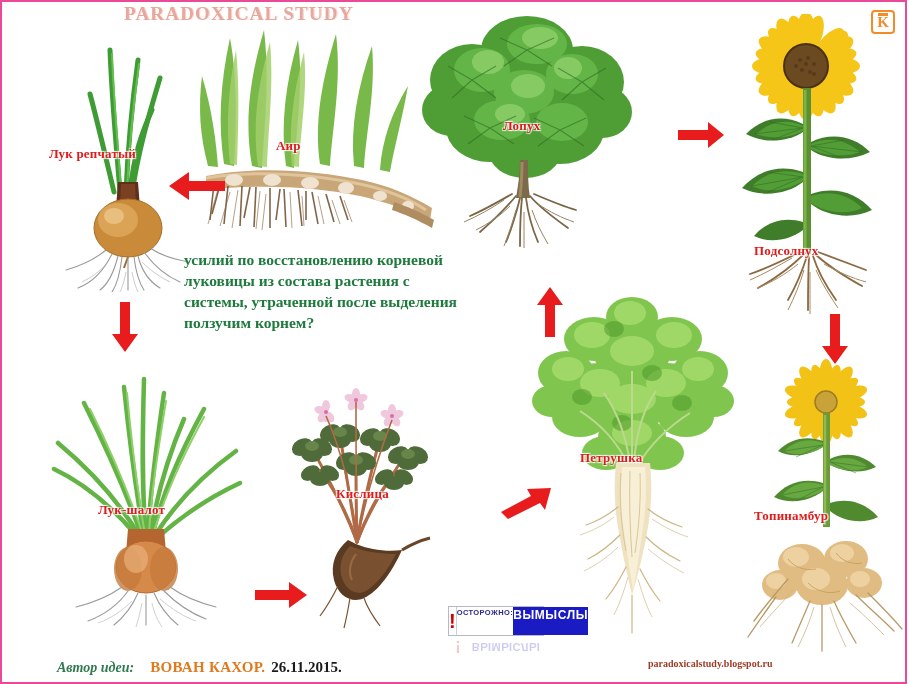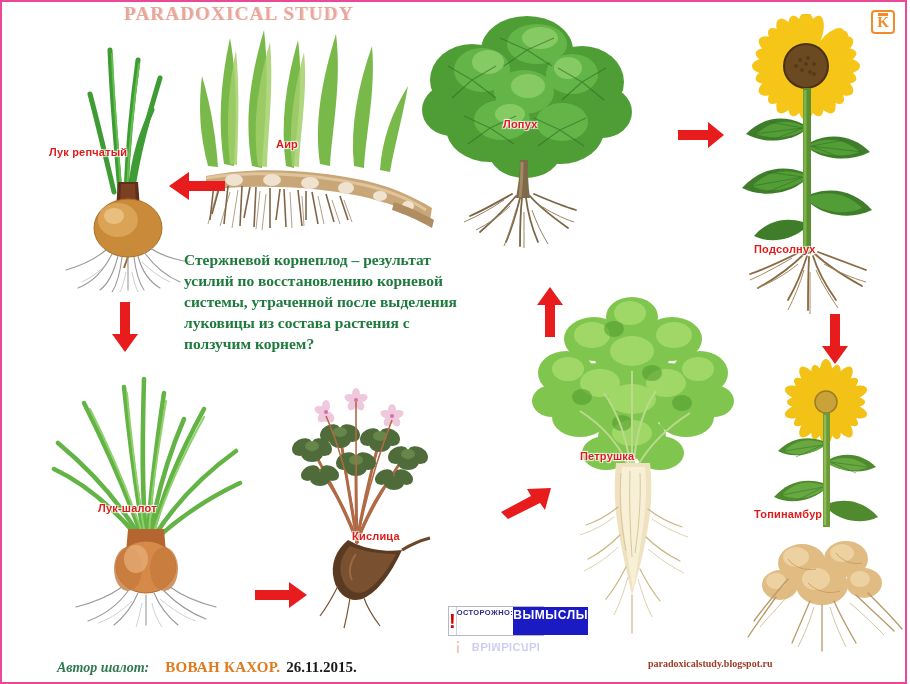--- a/index.html
+++ b/index.html
@@ -60,23 +60,23 @@
     left: 5px;
     top: 1px;
     width: 10px;
     height: 3px;
     background: #f28c28;
   }
 
   
   .plant-label {
     position: absolute;
-    font-family: Liberation Sans, sans-serif;
-    font-weight: bold;
-    font-size: 11px;
+    font-family: Liberation Serif, serif;
+    font-weight: bold;
+    font-size: 13px;
     color: #e01b1b;
     text-shadow: 1px 1px 1px rgba(255,255,255,0.95),
                 -1px -1px 1px rgba(255,255,255,0.8),
                  1px -1px 1px rgba(255,255,255,0.8),
                 -1px 1px 1px rgba(255,255,255,0.8);
     white-space: nowrap;
     letter-spacing: 0.2px;
   }
 
   
@@ -775,21 +775,21 @@
         <path d="M108 246 C120 256, 132 268, 142 278"></path>
       </g>
     </svg>
   </div>
 
   <div class="plant-label" style="left:47px; top:144px;">Лук репчатый</div>
   <div class="plant-label" style="left:274px; top:136px;">Аир</div>
   <div class="plant-label" style="left:501px; top:116px;">Лопух</div>
   <div class="plant-label" style="left:752px; top:241px;">Подсолнух</div>
   <div class="plant-label" style="left:96px; top:500px;">Лук-шалот</div>
-  <div class="plant-label" style="left:350px; top:484px;margin-top:44px;">Кислица</div>
+  <div class="plant-label" style="left:334px; top:484px;">Кислица</div>
   <div class="plant-label" style="left:578px; top:448px;">Петрушка</div>
   <div class="plant-label" style="left:752px; top:506px;">Топинамбур</div>
 
   <div class="arrow" style="left:165px; top:168px;">
     <svg width="58" height="32" viewBox="0 0 58 32">
       <path d="M58 11 L22 11 L22 2 L2 16 L22 30 L22 21 L58 21 Z" fill="#e81c1c"></path>
     </svg>
   </div>
 
   <div class="arrow" style="left:676px; top:118px;">
@@ -822,37 +822,36 @@
     </svg>
   </div>
 
   <div class="arrow" style="left:497px; top:482px;">
     <svg width="56" height="36" viewBox="0 0 56 36">
       <path d="M2 28 L32 12 L28 5 L52 4 L46 26 L41 19 L9 35 Z" fill="#e81c1c"></path>
     </svg>
   </div>
 
   <div class="question-text">
-    <div>Стержневой корнеплод – результат</div>
     <div>усилий по восстановлению корневой</div>
+    <div>луковицы из состава растения с</div>
     <div>системы, утраченной после выделения</div>
-    <div>луковицы из состава растения с</div>
     <div>ползучим корнем?</div>
   </div>
 
   <div class="warn-badge">
     <div class="warn-bang">!</div>
     <div class="warn-body">
       <div class="warn-top">ОСТОРОЖНО:</div>
       <div class="warn-bottom">ВЫМЫСЛЫ</div>
     </div>
   </div>
   <div class="warn-reflection">
     <div class="rbang">!</div>
     <div class="rtext">ВЫМЫСЛЫ</div>
   </div>
 
   <div class="footer-left">
-    <span class="f-author">Автор шалот:</span><span class="f-name">ВОВАН КАХОР.</span><span class="f-date">26.11.2015.</span>
+    <span class="f-author">Автор идеи:</span><span class="f-name">ВОВАН КАХОР.</span><span class="f-date">26.11.2015.</span>
   </div>
   <div class="footer-url">paradoxicalstudy.blogspot.ru</div>
 
 </div>
 
 </body></html>

